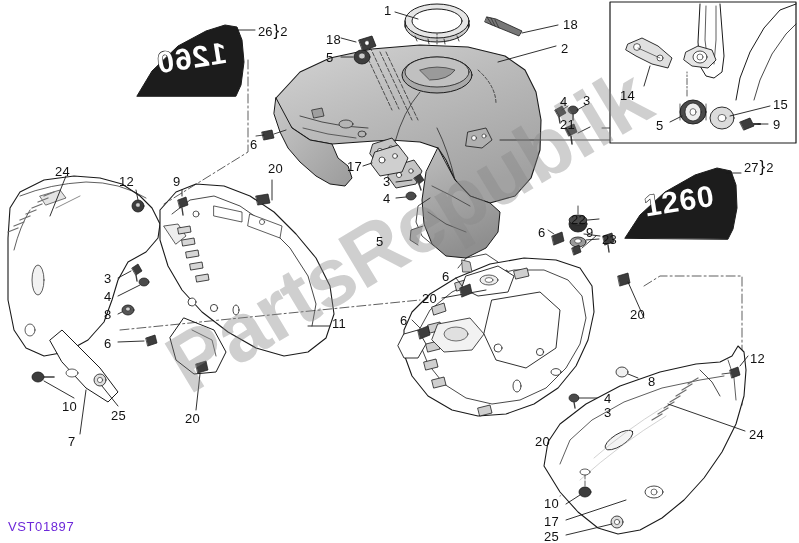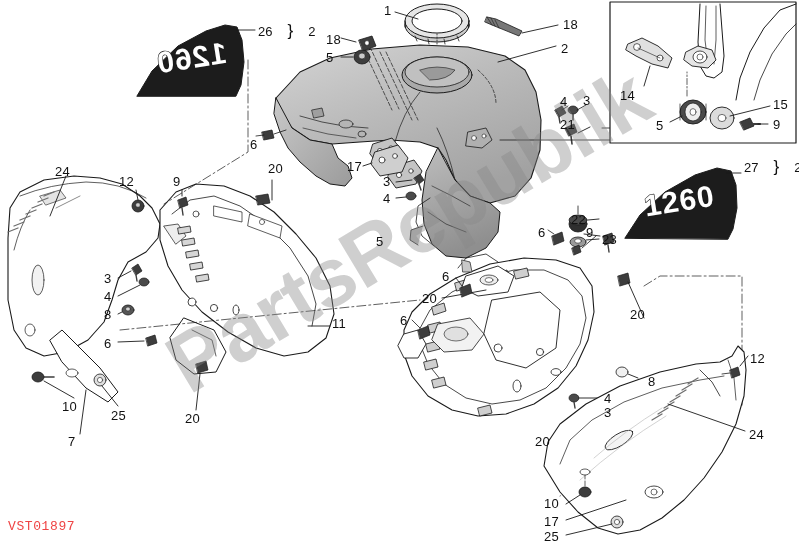--- a/index.html
+++ b/index.html
@@ -26,34 +26,34 @@
     font-size:13px;
     color:#111111;
     line-height:1;
     white-space:nowrap;
     letter-spacing:0.2px;
   }
   .brace-grp{
     position:absolute;
     display:flex;
     align-items:center;
-    gap:15px;
+    gap:1px;
     font-size:13px;
     color:#111;
     white-space:nowrap;
   }
   .brace-grp .bk{font-size:17px;line-height:1;position:relative;top:-1px;}
   
   #diagram-id{
     position:absolute;
     left:8px;bottom:9px;
     font-size:13px;
-    color:#ef4444;
+    color:#6d28d9;
     letter-spacing:0.6px;
-    font-family:Liberation Mono, monospace;
+    font-family:Liberation Sans, sans-serif;
   }
   
   #watermark{
     position:absolute;
     left:0;top:0;width:799px;height:543px;
     pointer-events:none;
     overflow:hidden;
   }
   #watermark .wm-text{
     position:absolute;

